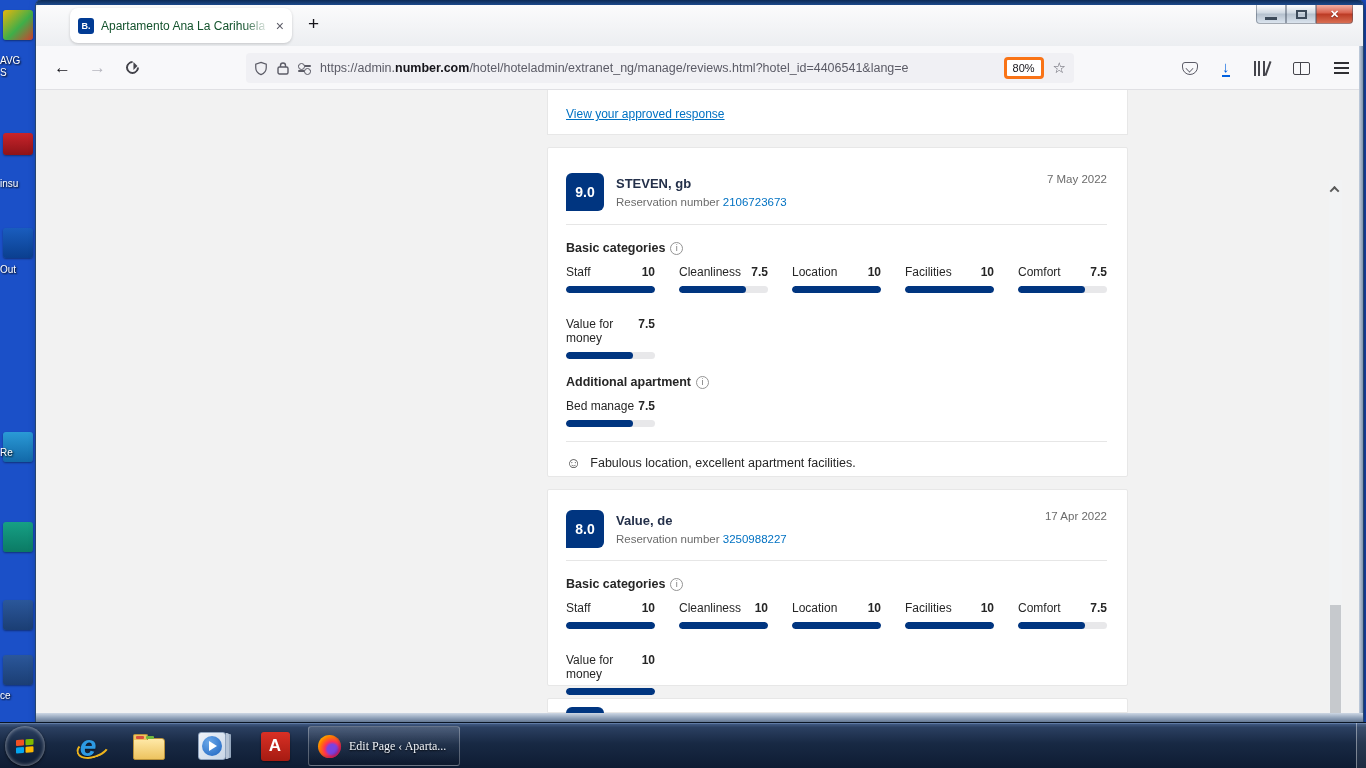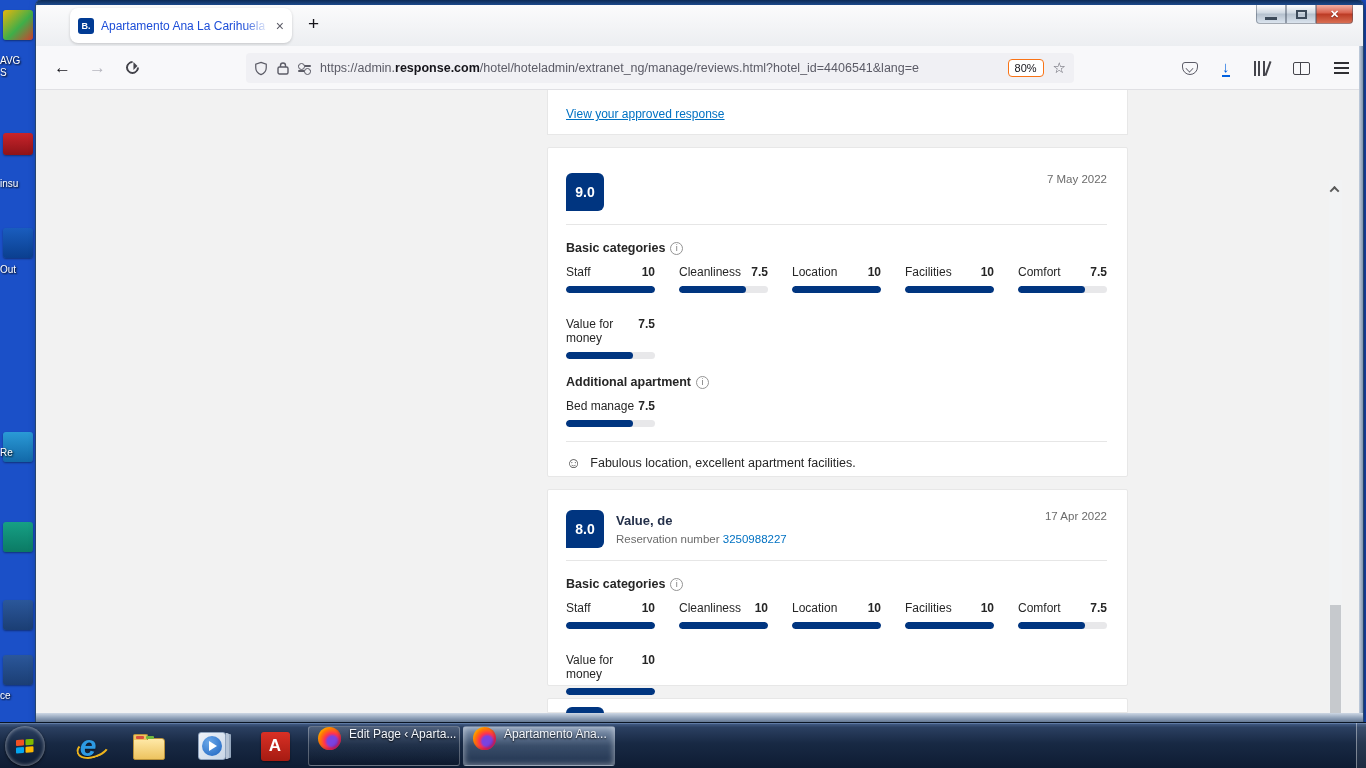--- a/index.html
+++ b/index.html
@@ -25,21 +25,21 @@
     background:linear-gradient(180deg,#cdd7e4,#8a9cb4 60%,#657994); }
 
   
   .titlebar { position:absolute; top:5px; left:0; right:0; height:41px;
     background:linear-gradient(180deg,#fbfbfc,#eceef1); border-radius:6px 6px 0 0; }
   .tab { position:absolute; left:34px; top:3px; width:222px; height:35px; background:#fff;
     border-radius:8px; box-shadow:0 1px 3px rgba(0,0,0,.18); display:flex; align-items:center;
     padding:0 8px; gap:7px; }
   .favicon { width:16px; height:16px; background:#013b94; color:#fff; border-radius:3px;
     font-size:9px; font-weight:bold; display:flex; align-items:center; justify-content:center; }
-  .tab-title { flex:1; font-size:12px; color:#1d4ed8; white-space:nowrap; overflow:hidden;
+  .tab-title { flex:1; font-size:12px; color:#14532d; white-space:nowrap; overflow:hidden;
     -webkit-mask-image:linear-gradient(90deg,#000 85%,transparent); }
   .tab-close { color:#5b5b66; font-size:14px; line-height:1; cursor:default; }
   .new-tab { position:absolute; left:272px; top:8px; font-size:19px; color:#15141a; }
 
   .caption { position:absolute; top:0; right:10px; display:flex; }
   .cap { width:30px; height:19px; border:1px solid #44506077; border-top:none;
     background:linear-gradient(180deg,#fdfdfd,#cfd8e2 45%,#b4c0cd 50%,#dbe4ee);
     display:flex; align-items:center; justify-content:center; }
   .cap.c-min { border-radius:0 0 0 4px; }
   .cap.c-close { width:37px; border-radius:0 0 4px 0;
@@ -55,21 +55,21 @@
   .nav-btn.disabled { color:#b6b6bf; }
   .reload { width:13px; height:13px; border:2px solid #45454c; border-radius:50%;
     border-top-color:transparent; transform:rotate(45deg); margin-left:20px; position:relative; }
   .reload:after { content:""; position:absolute; top:-4px; right:-2px; border:4px solid transparent;
     border-bottom-color:#45454c; transform:rotate(45deg); }
   .urlbar { position:absolute; left:210px; top:7px; width:828px; height:30px; background:#f0f0f4;
     border-radius:4px; display:flex; align-items:center; padding:0 8px; gap:9px; }
   .url-text { flex:1; font-size:12.5px; color:#5b5b66; white-space:nowrap; overflow:hidden;
     -webkit-mask-image:linear-gradient(90deg,#000 93%,transparent); }
   .url-text b { color:#15141a; }
-  .zoom-pill { background:#fff; border:1px solid #f97316; border-radius:4px; font-size:11px;
+  .zoom-pill { background:#fff; border:3px solid #f97316; border-radius:4px; font-size:11px;
     color:#15141a; padding:2px 6px; }
   .star { font-size:15px; color:#5b5b66; }
   .perm-icon { display:flex; flex-direction:column; gap:3px; width:13px; }
   .perm-icon i { display:block; height:2px; background:#5b5b66; border-radius:1px; position:relative; }
   .perm-icon i:after { content:""; position:absolute; top:-2px; width:5px; height:5px;
     border:1.5px solid #5b5b66; border-radius:50%; background:#f0f0f4; }
   .perm-icon i.p1:after { left:0; } .perm-icon i.p2:after { right:0; }
   .tb-right { position:absolute; right:14px; top:0; height:44px; display:flex; align-items:center; gap:24px; }
   .pocket { width:16px; height:13px; border:1.6px solid #5b5b66; border-radius:3px 3px 8px 8px;
     position:relative; }
@@ -150,22 +150,22 @@
     display:flex; align-items:center; justify-content:center; }
   .wmp i { width:20px; height:20px; border-radius:50%;
     background:radial-gradient(circle at 35% 30%,#6aa7e8,#1c63c0); display:flex; align-items:center;
     justify-content:center; }
   .wmp i:after { content:""; border:5px solid transparent; border-left:8px solid #fff; margin-left:6px; }
   .adobe { width:29px; height:29px; background:linear-gradient(180deg,#d93025,#a61b12);
     border-radius:3px; color:#fff; font-weight:bold; font-size:17px; display:flex;
     align-items:center; justify-content:center; box-shadow:0 1px 2px rgba(0,0,0,.5); }
   .task-btn { position:absolute; top:3px; height:40px; border:1px solid rgba(255,255,255,.28);
     border-radius:3px; background:linear-gradient(180deg,rgba(255,255,255,.16),rgba(255,255,255,.04) 50%,rgba(0,0,0,.12));
-    display:flex; gap:8px; padding:0 9px; color:#f2f6fc; font-size:12px;
-    text-shadow:0 1px 2px #000; white-space:nowrap; overflow:hidden; }
+    display:flex; align-items:center; gap:8px; padding:0 9px; color:#f2f6fc; font-size:12px;
+    text-shadow:0 1px 2px #000; white-space:nowrap; overflow:hidden;font-family:Liberation Serif, serif; }
   .task-btn.active { background:linear-gradient(180deg,rgba(210,228,248,.55),rgba(160,190,225,.25) 50%,rgba(90,120,160,.25));
     box-shadow:inset 0 0 6px rgba(255,255,255,.5); }
   .fx-icon { width:23px; height:23px; border-radius:50%; flex:0 0 auto;
     background:radial-gradient(circle at 62% 62%,#7a43e0 0 24%,#ff2f54 38%,#ff7a00 62%,#ffb300 80%,#ffd567 95%); 
     box-shadow:inset -2px -2px 3px rgba(140,0,80,.5); }
   .tray { position:absolute; right:12px; top:0; height:46px; display:flex; align-items:center;
     gap:13px; color:#fff; }
   .tray-en { font-size:12px; text-shadow:0 1px 1px #000; }
   .tray-caret { width:0; height:0; border-left:5px solid transparent; border-right:5px solid transparent;
     border-bottom:6px solid #e8eef6; }
@@ -234,21 +234,21 @@
             <path d="M8 1l6 2v4c0 4-2.5 6.5-6 8-3.5-1.5-6-4-6-8V3z" fill="none" stroke="#5b5b66" stroke-width="1.4"></path>
           </svg>
         <svg width="12" height="14" viewBox="0 0 12 14">
             <rect x="1" y="6" width="10" height="7" rx="1.5" fill="none" stroke="#5b5b66" stroke-width="1.4"></rect>
             <path d="M3.5 6V4.5a2.5 2.5 0 015 0V6" fill="none" stroke="#5b5b66" stroke-width="1.4"></path>
           </svg>
         <span class="perm-icon">
             <i class="p1"></i>
             <i class="p2"></i>
           </span>
-        <span class="url-text"><span>https://admin.</span><b>response.com</b><span>/hotel/hoteladmin/extranet_ng/manage/reviews.html?hotel_id=4406541&amp;lang=e</span></span>
+        <span class="url-text"><span>https://admin.</span><b>number.com</b><span>/hotel/hoteladmin/extranet_ng/manage/reviews.html?hotel_id=4406541&amp;lang=e</span></span>
         <span class="zoom-pill">80%</span>
         <span class="star">☆</span>
       </div>
 
       <div class="tb-right">
         <span class="pocket"></span>
         <span class="dl">↓</span>
         <span class="library">
             <i></i>
             <i></i>
@@ -266,20 +266,24 @@
 
     <div class="content">
 
       <div class="card" style="top:-12px;height:57px;border-radius:0">
         <div class="link-row" style="padding-top:25px"><span class="link">View your approved response</span></div>
       </div>
 
       <div class="card" style="top:57px;height:330px">
         <div class="card-head">
           <div class="score-badge">9.0</div>
+          <div>
+            <div class="guest-name">STEVEN, gb</div>
+            <div class="resline"><span>Reservation number</span> <a>2106723673</a></div>
+          </div>
           <div class="rev-date">7 May 2022</div>
         </div>
         <div class="divider" style="margin-top:13px"></div>
 
         <div class="sec-title">
           <span>Basic categories</span>
           <span class="info-i">i</span>
         </div>
         <div class="cat-grid">
           <div>
@@ -474,20 +478,16 @@
         </span>
       </div>
     <div class="ql" style="left:253px">
         <span class="adobe">A</span>
       </div>
 
     <div class="task-btn" style="left:308px;width:152px">
       <span class="fx-icon"></span>
       <span>Edit Page ‹ Aparta...</span>
     </div>
-    <div class="task-btn active" style="left:463px;width:152px">
-      <span class="fx-icon"></span>
-      <span>Apartamento Ana...</span>
-    </div>
 
     <div class="show-desktop"></div>
   </div>
 </div>
 
 </body></html>

